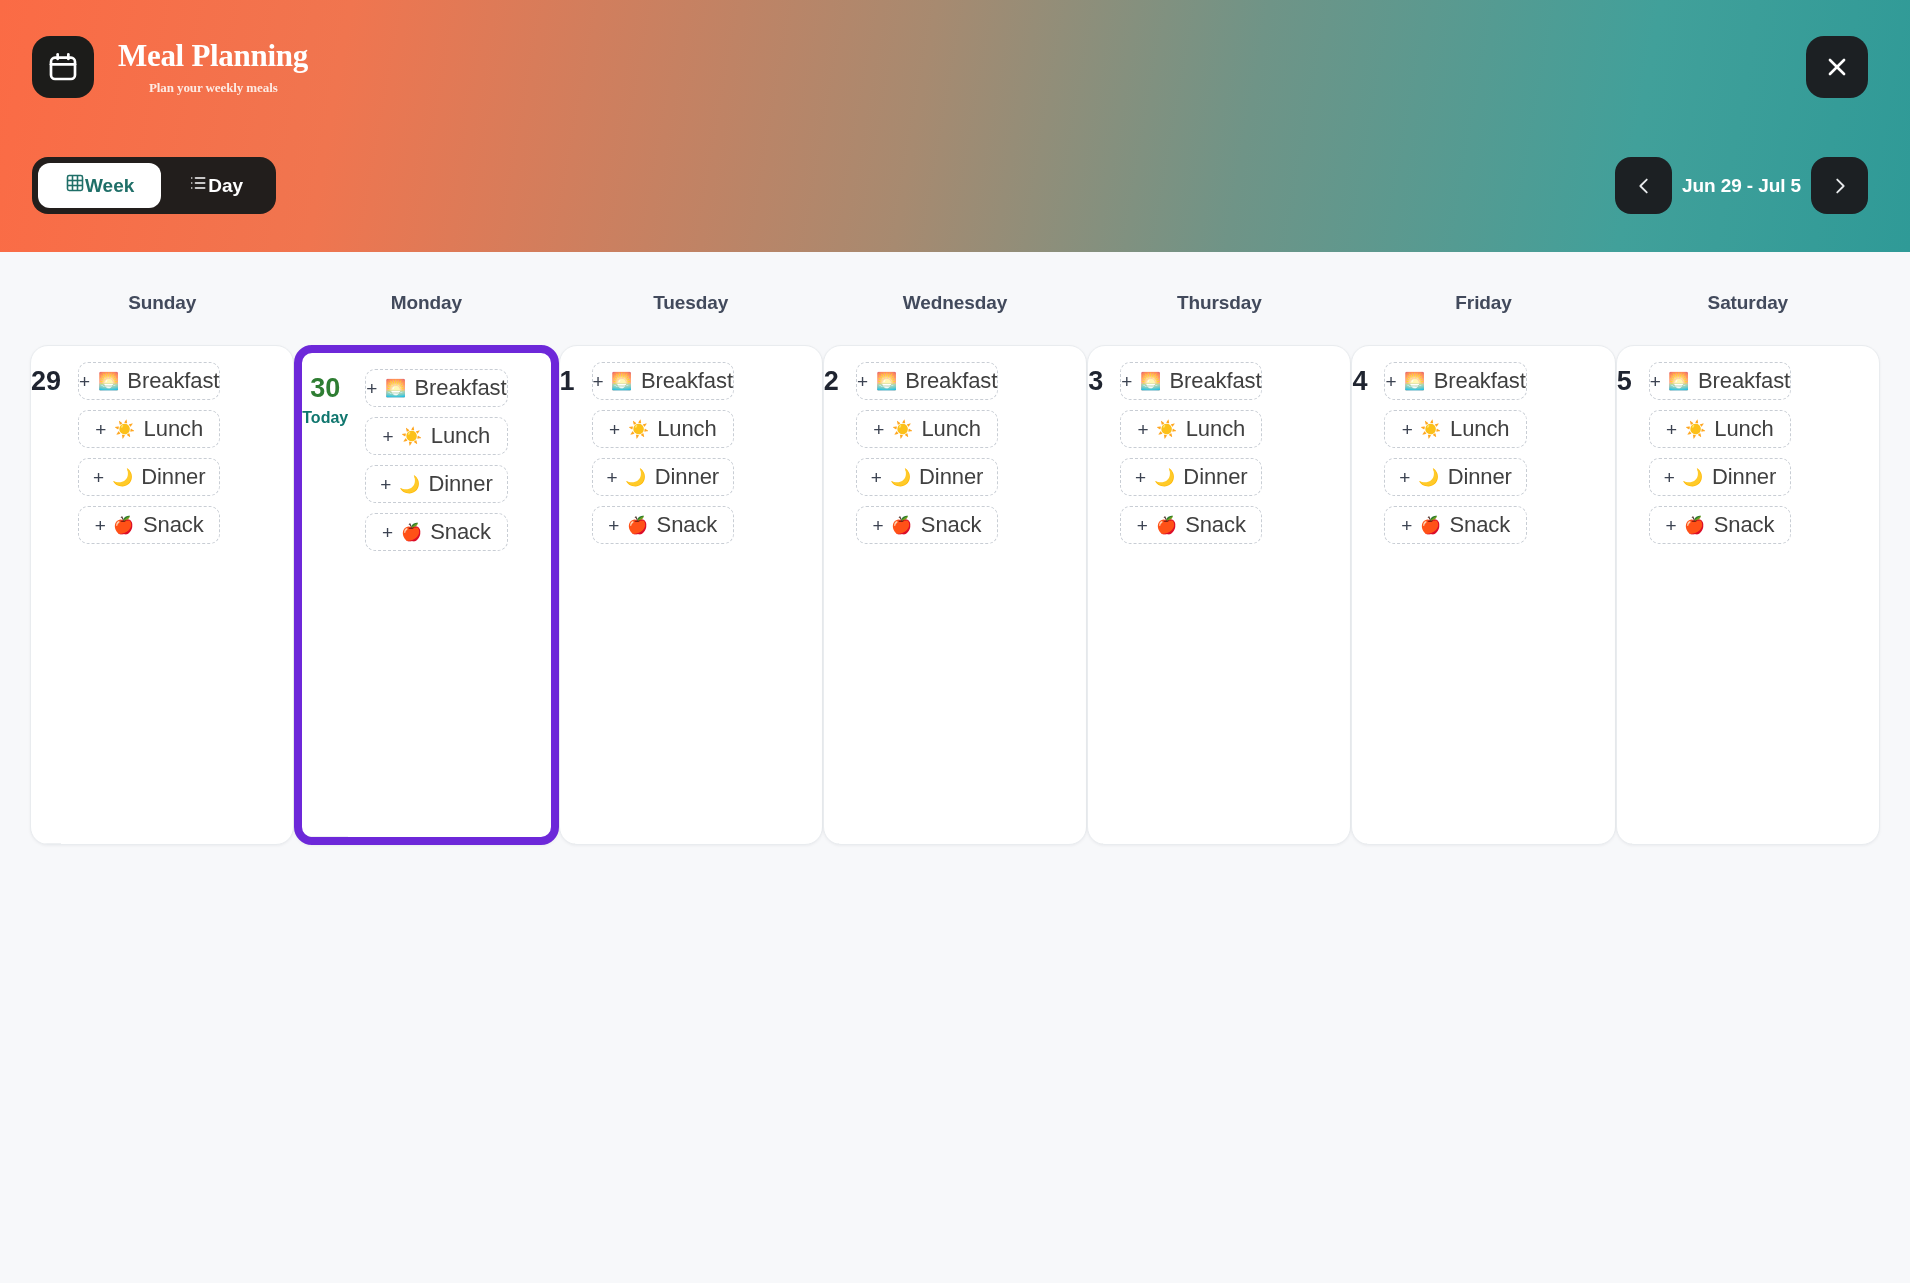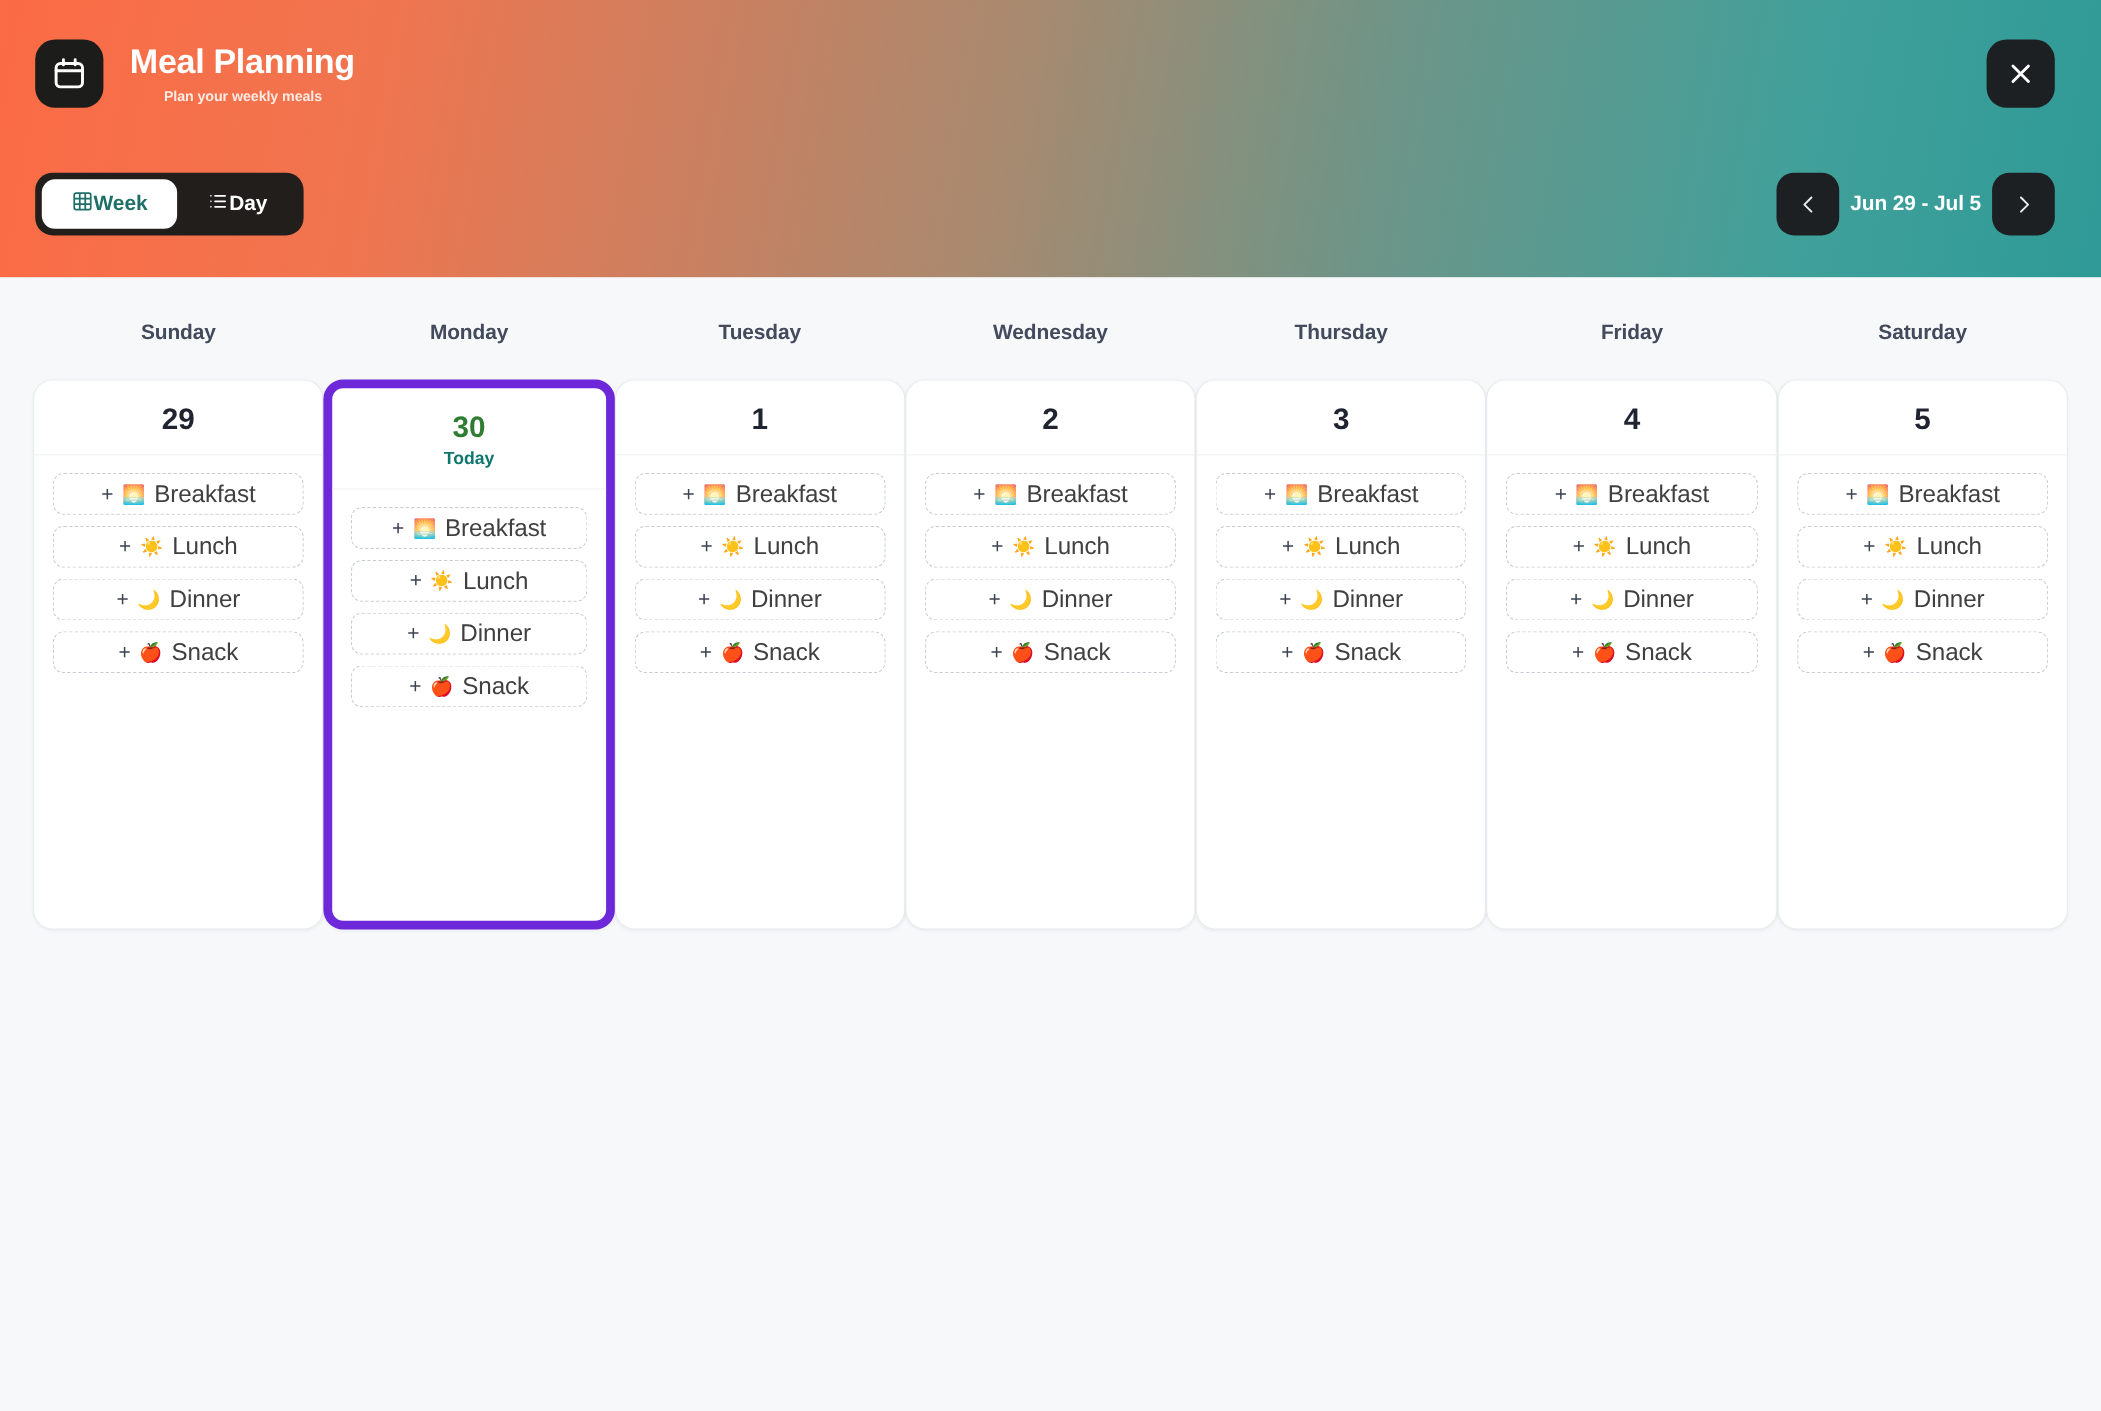--- a/index.html
+++ b/index.html
@@ -31,21 +31,21 @@
     width: 62px;
     height: 62px;
     border-radius: 18px;
     background: #1c1c1a;
     display: flex;
     align-items: center;
     justify-content: center;
     flex-shrink: 0;
   }
 
-  .title-block { margin-left: 24px; padding-top: 2px; }
+  .title-block { margin-left: 24px; padding-top: 2px; font-family: Liberation Serif, serif; }
 
   .app-title {
     font-size: 31px;
     font-weight: bold;
     color: #ffffff;
     letter-spacing: -0.3px;
     line-height: 1.15;
   }
 
   .app-subtitle {
@@ -158,21 +158,21 @@
 
   .cards-row { margin-top: 31px; }
 
   .day-card {
     background: #ffffff;
     border: 1px solid #e9ecef;
     border-radius: 18px;
     min-height: 500px;
     box-shadow: 0 1px 3px rgba(16,24,40,0.05);
     display: flex;
-    flex-direction: column;
+    flex-direction: row;
     overflow: hidden;
   }
 
   .day-card.today {
     border: 8px solid #6d28d9;
   }
 
   .card-head {
     padding: 22px 0 18px 0;
     text-align: center;

